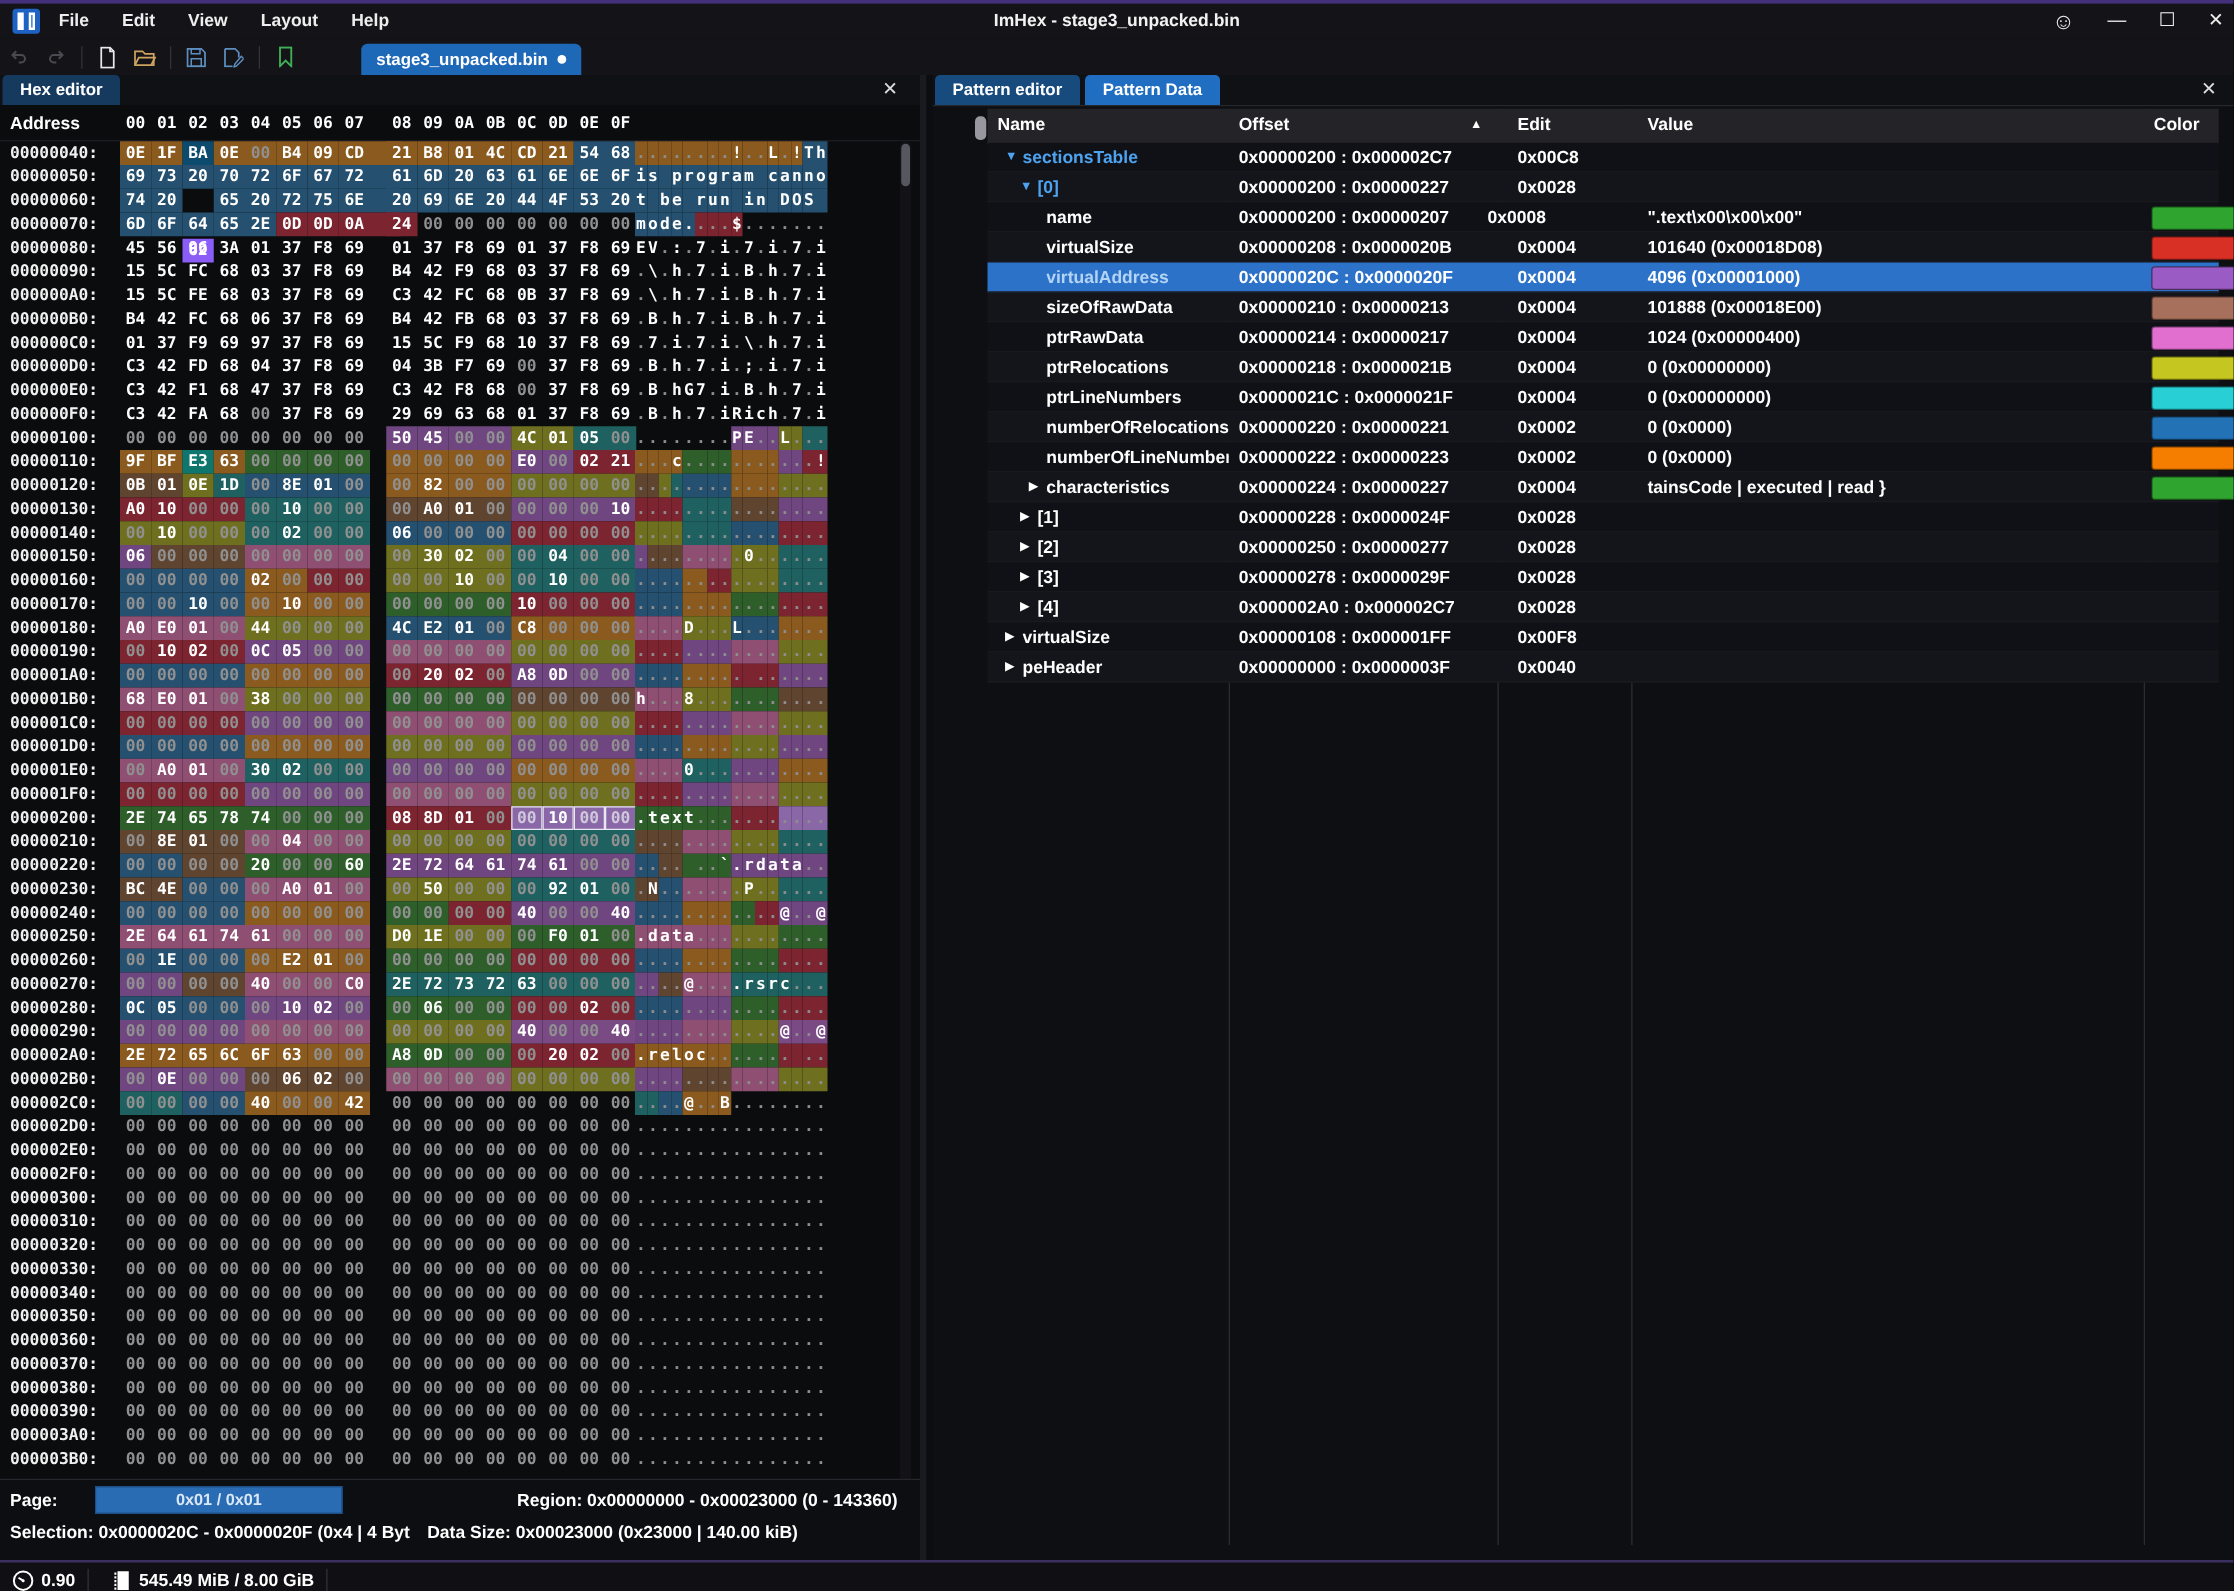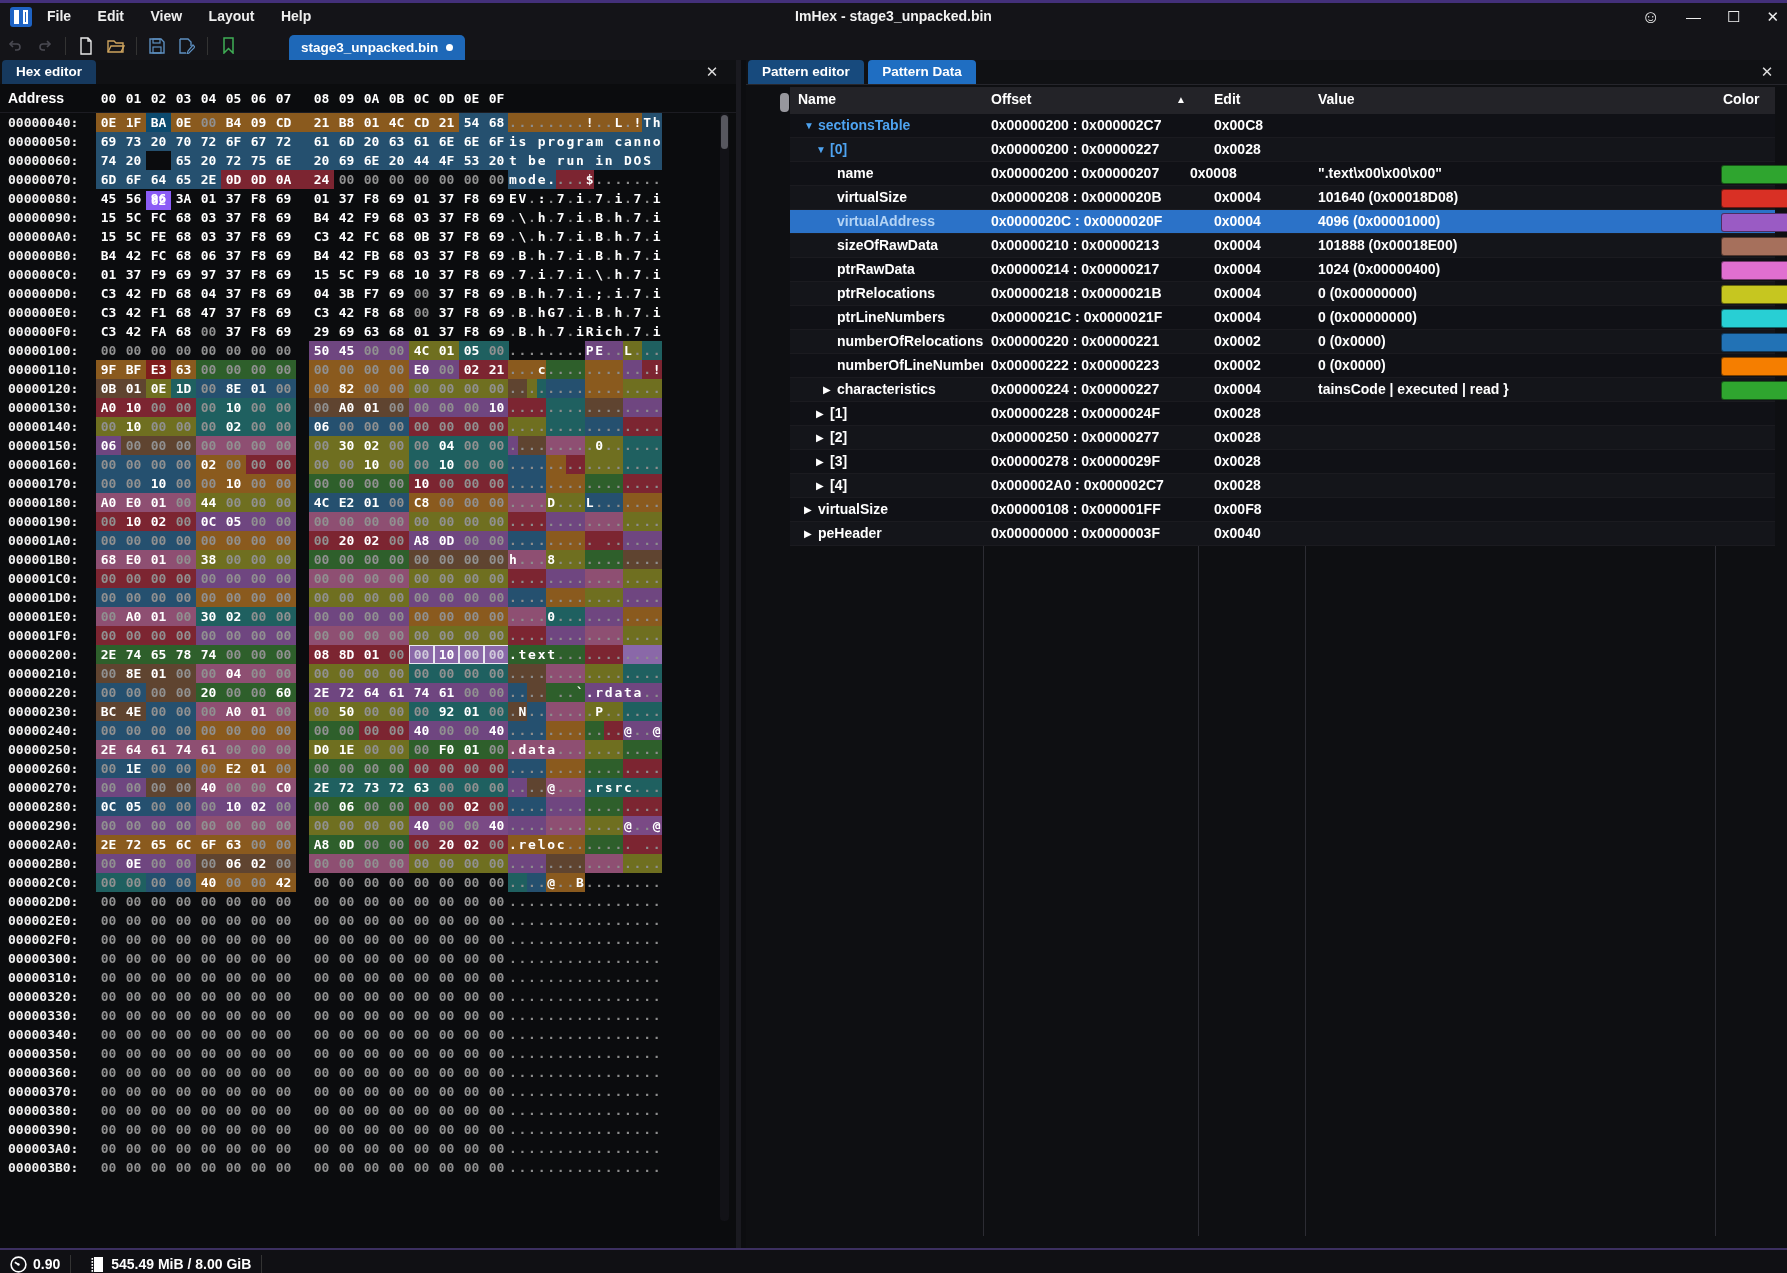--- a/index.html
+++ b/index.html
@@ -691,21 +691,21 @@
               <span class="achar hex-font dim" style="background: rgb(111, 111, 32);">.</span>
               <span class="achar hex-font dim" style="background: rgb(31, 96, 96);">.</span>
               <span class="achar hex-font dim" style="background: rgb(31, 96, 96);">.</span>
             </span>
           </div>
           <div class="hex-row">
             <span class="hex-addr">00000110:</span>
             <span class="bytes">
               <span class="byte hex-font" style="background: rgb(138, 90, 30);">9F</span>
               <span class="byte hex-font" style="background: rgb(138, 90, 30);">BF</span>
-              <span class="byte hex-font" style="background: #7f1d1d;">E3</span>
+              <span class="byte hex-font" style="background: #0f766e;">E3</span>
               <span class="byte hex-font" style="background: rgb(138, 90, 30);">63</span>
               <span class="byte hex-font dim" style="background: rgb(46, 95, 43);">00</span>
               <span class="byte hex-font dim" style="background: rgb(46, 95, 43);">00</span>
               <span class="byte hex-font dim" style="background: rgb(46, 95, 43);">00</span>
               <span class="byte hex-font dim" style="background: rgb(46, 95, 43);">00</span>
               <span class="byte hex-font gap dim" style="background: rgb(138, 90, 30);">00</span>
               <span class="byte hex-font dim" style="background: rgb(138, 90, 30);">00</span>
               <span class="byte hex-font dim" style="background: rgb(138, 90, 30);">00</span>
               <span class="byte hex-font dim" style="background: rgb(138, 90, 30);">00</span>
               <span class="byte hex-font" style="background: rgb(111, 70, 128);">E0</span>
@@ -2367,20 +2367,31 @@
               <span class="achar hex-font dim">.</span>
               <span class="achar hex-font dim">.</span>
               <span class="achar hex-font dim">.</span>
               <span class="achar hex-font dim">.</span>
             </span>
           </div>
         </div>
       <div id="hex-scroll">
           <div class="thumb"></div>
         </div>
+      <div id="hex-footer">
+        <div id="page-line">
+          <span id="page-label">Page:</span>
+          <span id="page-box">0x01 / 0x01</span>
+          <span id="region-text">Region: 0x00000000 - 0x00023000 (0 - 143360)</span>
+        </div>
+        <div id="selection-line">
+          <span>Selection: 0x0000020C - 0x0000020F (0x4 | 4 Byt</span>
+          <span style="margin-left:10px;">Data Size: 0x00023000 (0x23000 | 140.00 kiB)</span>
+        </div>
+      </div>
     </div>
 
     <div id="pattern-panel">
       <div class="tabbar">
         <span class="tab mid" style="margin-left:2px;">Pattern editor</span>
         <span class="tab active">Pattern Data</span>
         <span class="panel-close" style="right:10px;">✕</span>
       </div>
       <div id="pt-scrollpill"></div>
       <div id="pt-table">

